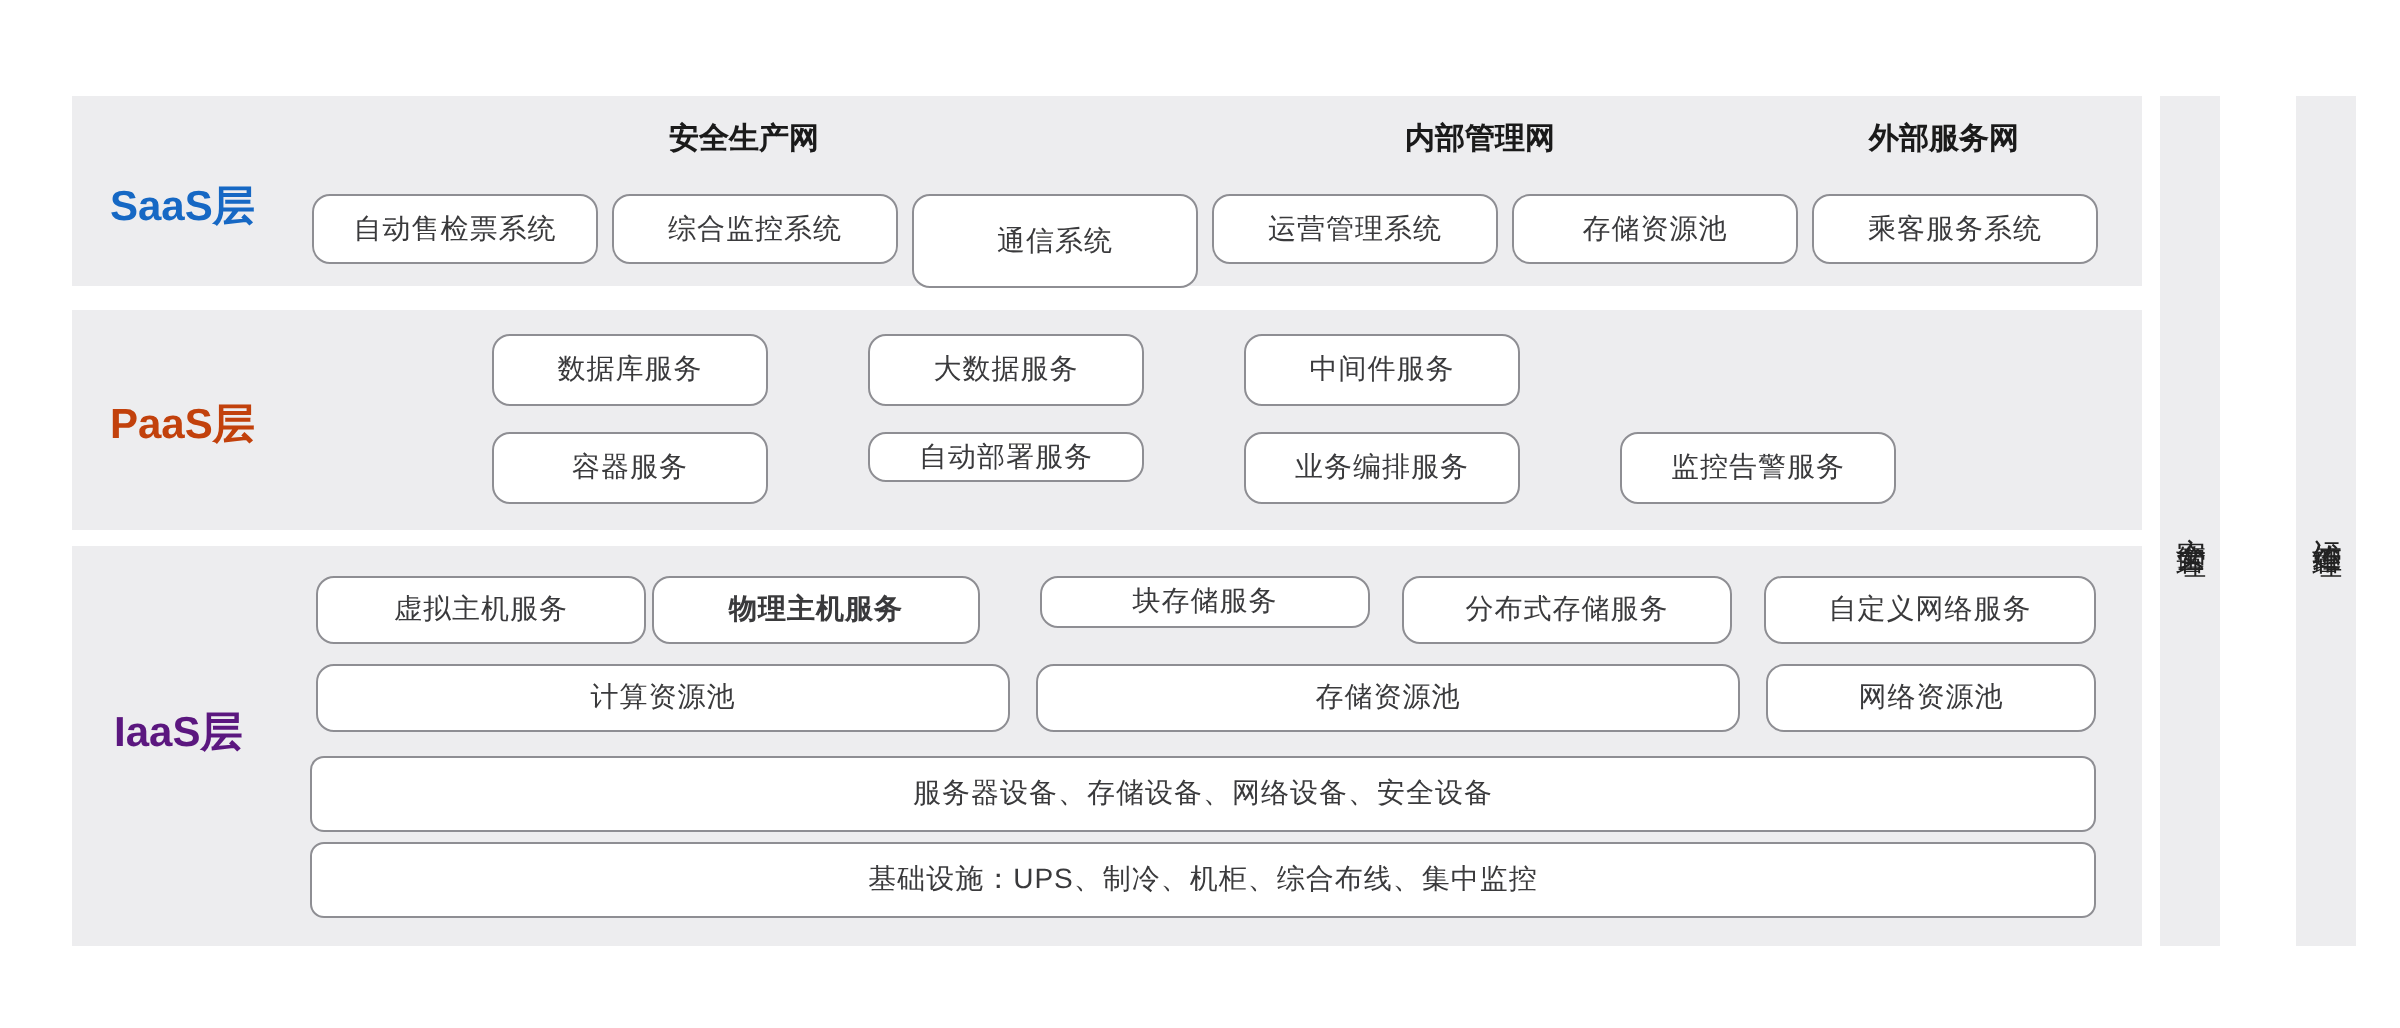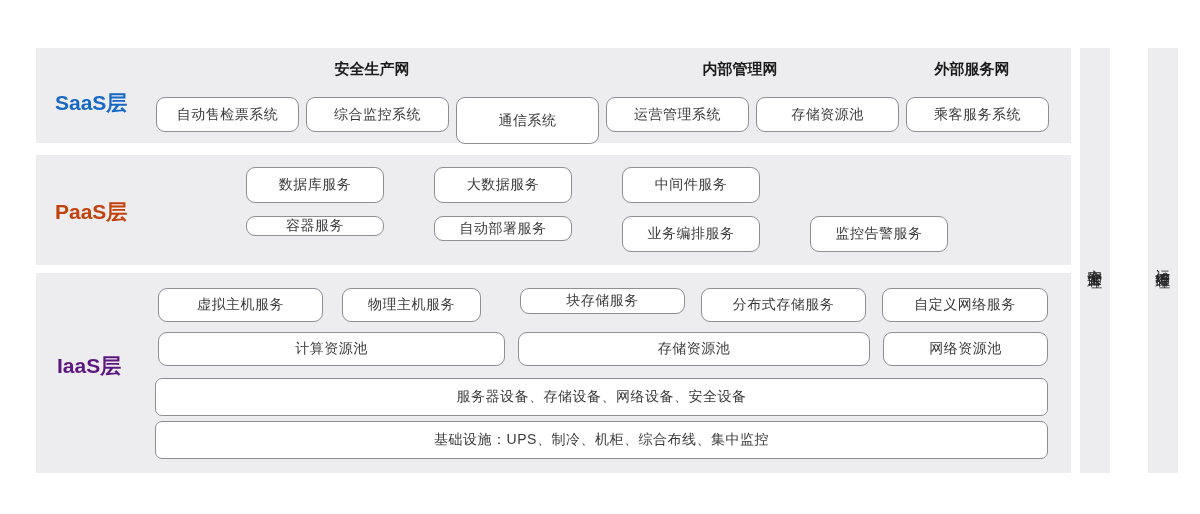--- a/index.html
+++ b/index.html
@@ -114,31 +114,31 @@
   <div class="box" style="left:906px; top:97px; width:143px; height:35px;">乘客服务系统</div>
 
   <div class="layer-panel" id="paas-panel"></div>
 
   <div class="layer-label" id="paas-label">PaaS层</div>
 
   <div class="box" style="left:246px; top:167px; width:138px; height:36px;">数据库服务</div>
   <div class="box" style="left:434px; top:167px; width:138px; height:36px;">大数据服务</div>
   <div class="box" style="left:622px; top:167px; width:138px; height:36px;">中间件服务</div>
 
-  <div class="box" style="left:246px; top:216px; width:138px; height:20px;">容器服务</div>
+  <div class="box" style="left:246px; top:216px; width:138px; height:36px;">容器服务</div>
   <div class="box" style="left:434px; top:216px; width:138px; height:25px;">自动部署服务</div>
   <div class="box" style="left:622px; top:216px; width:138px; height:36px;">业务编排服务</div>
   <div class="box" style="left:810px; top:216px; width:138px; height:36px;">监控告警服务</div>
 
   <div class="layer-panel" id="iaas-panel"></div>
 
   <div class="layer-label" id="iaas-label">IaaS层</div>
 
   <div class="box" style="left:158px; top:288px; width:165px; height:34px;">虚拟主机服务</div>
-  <div class="box" style="left:342px; top:288px; width:139px; height:34px;">物理主机服务</div>
+  <div class="box" style="left:326px; top:288px; width:164px; height:34px;font-weight:bold;">物理主机服务</div>
   <div class="box" style="left:520px; top:288px; width:165px; height:26px;">块存储服务</div>
   <div class="box" style="left:701px; top:288px; width:165px; height:34px;">分布式存储服务</div>
   <div class="box" style="left:882px; top:288px; width:166px; height:34px;">自定义网络服务</div>
 
   <div class="box" style="left:158px; top:332px; width:347px; height:34px;">计算资源池</div>
   <div class="box" style="left:518px; top:332px; width:352px; height:34px;">存储资源池</div>
   <div class="box" style="left:883px; top:332px; width:165px; height:34px;">网络资源池</div>
 
   <div class="box wide" style="left:155px; top:378px; width:893px; height:38px;">服务器设备、存储设备、网络设备、安全设备</div>
 

